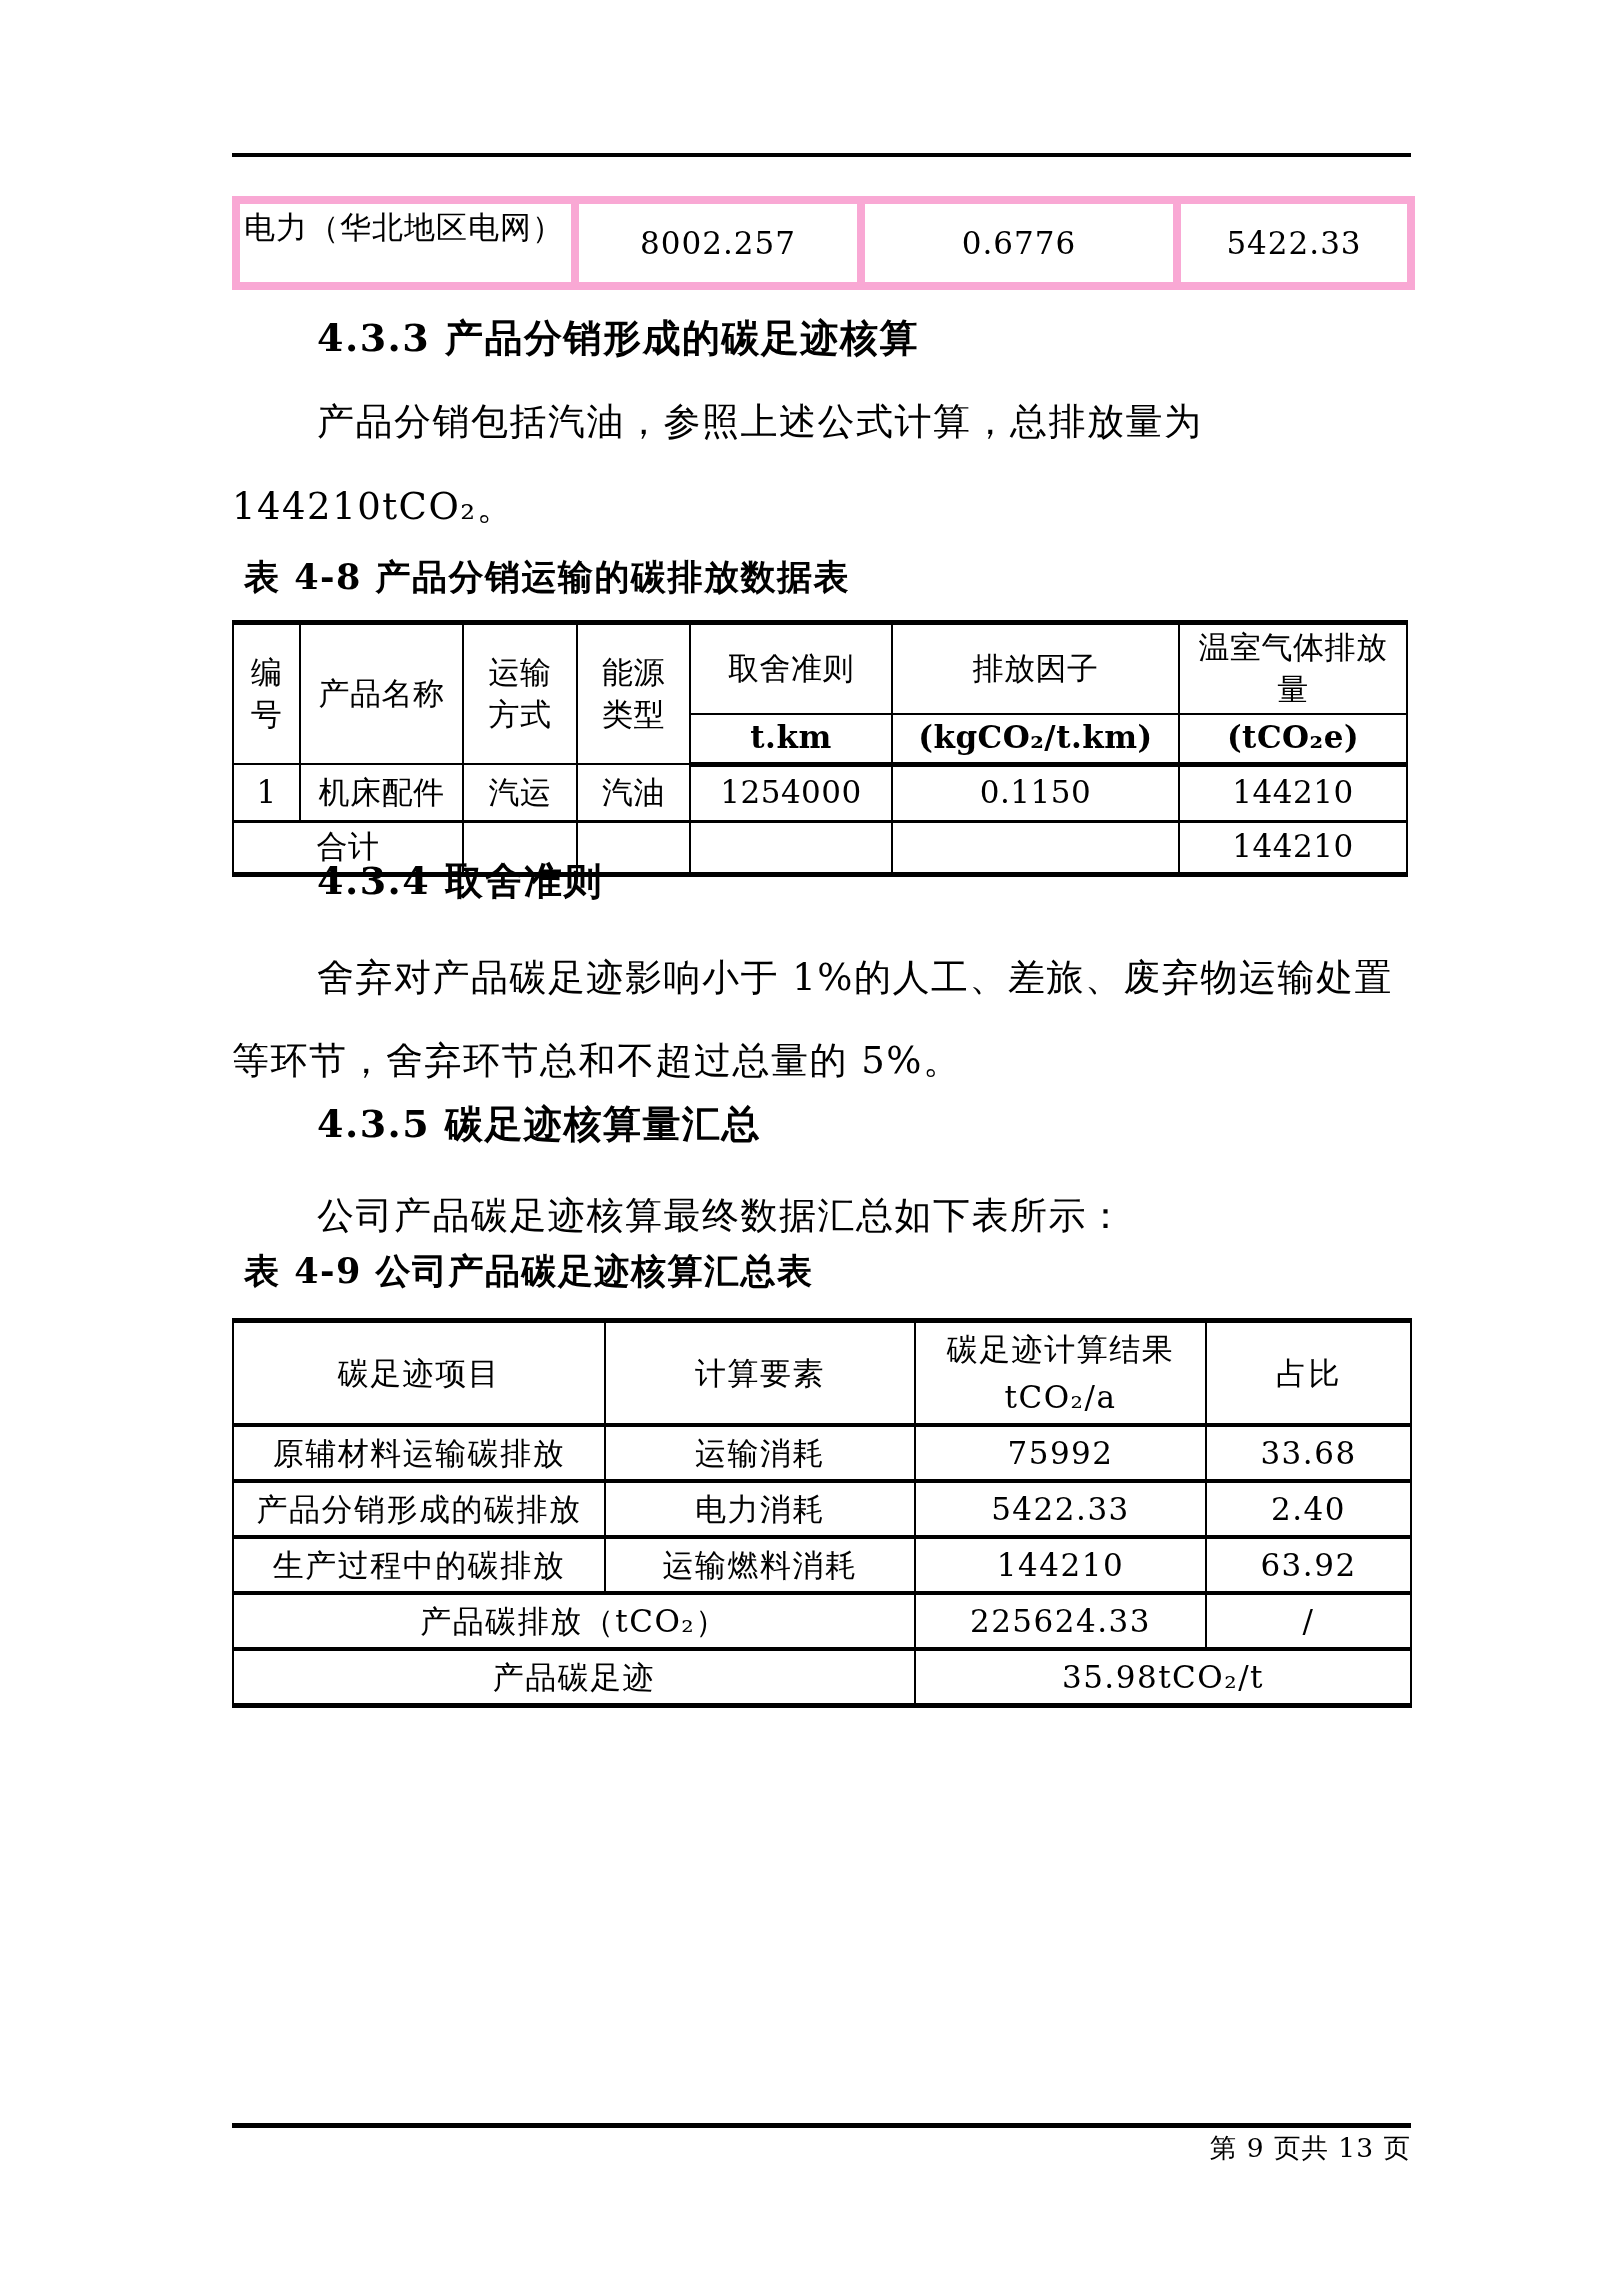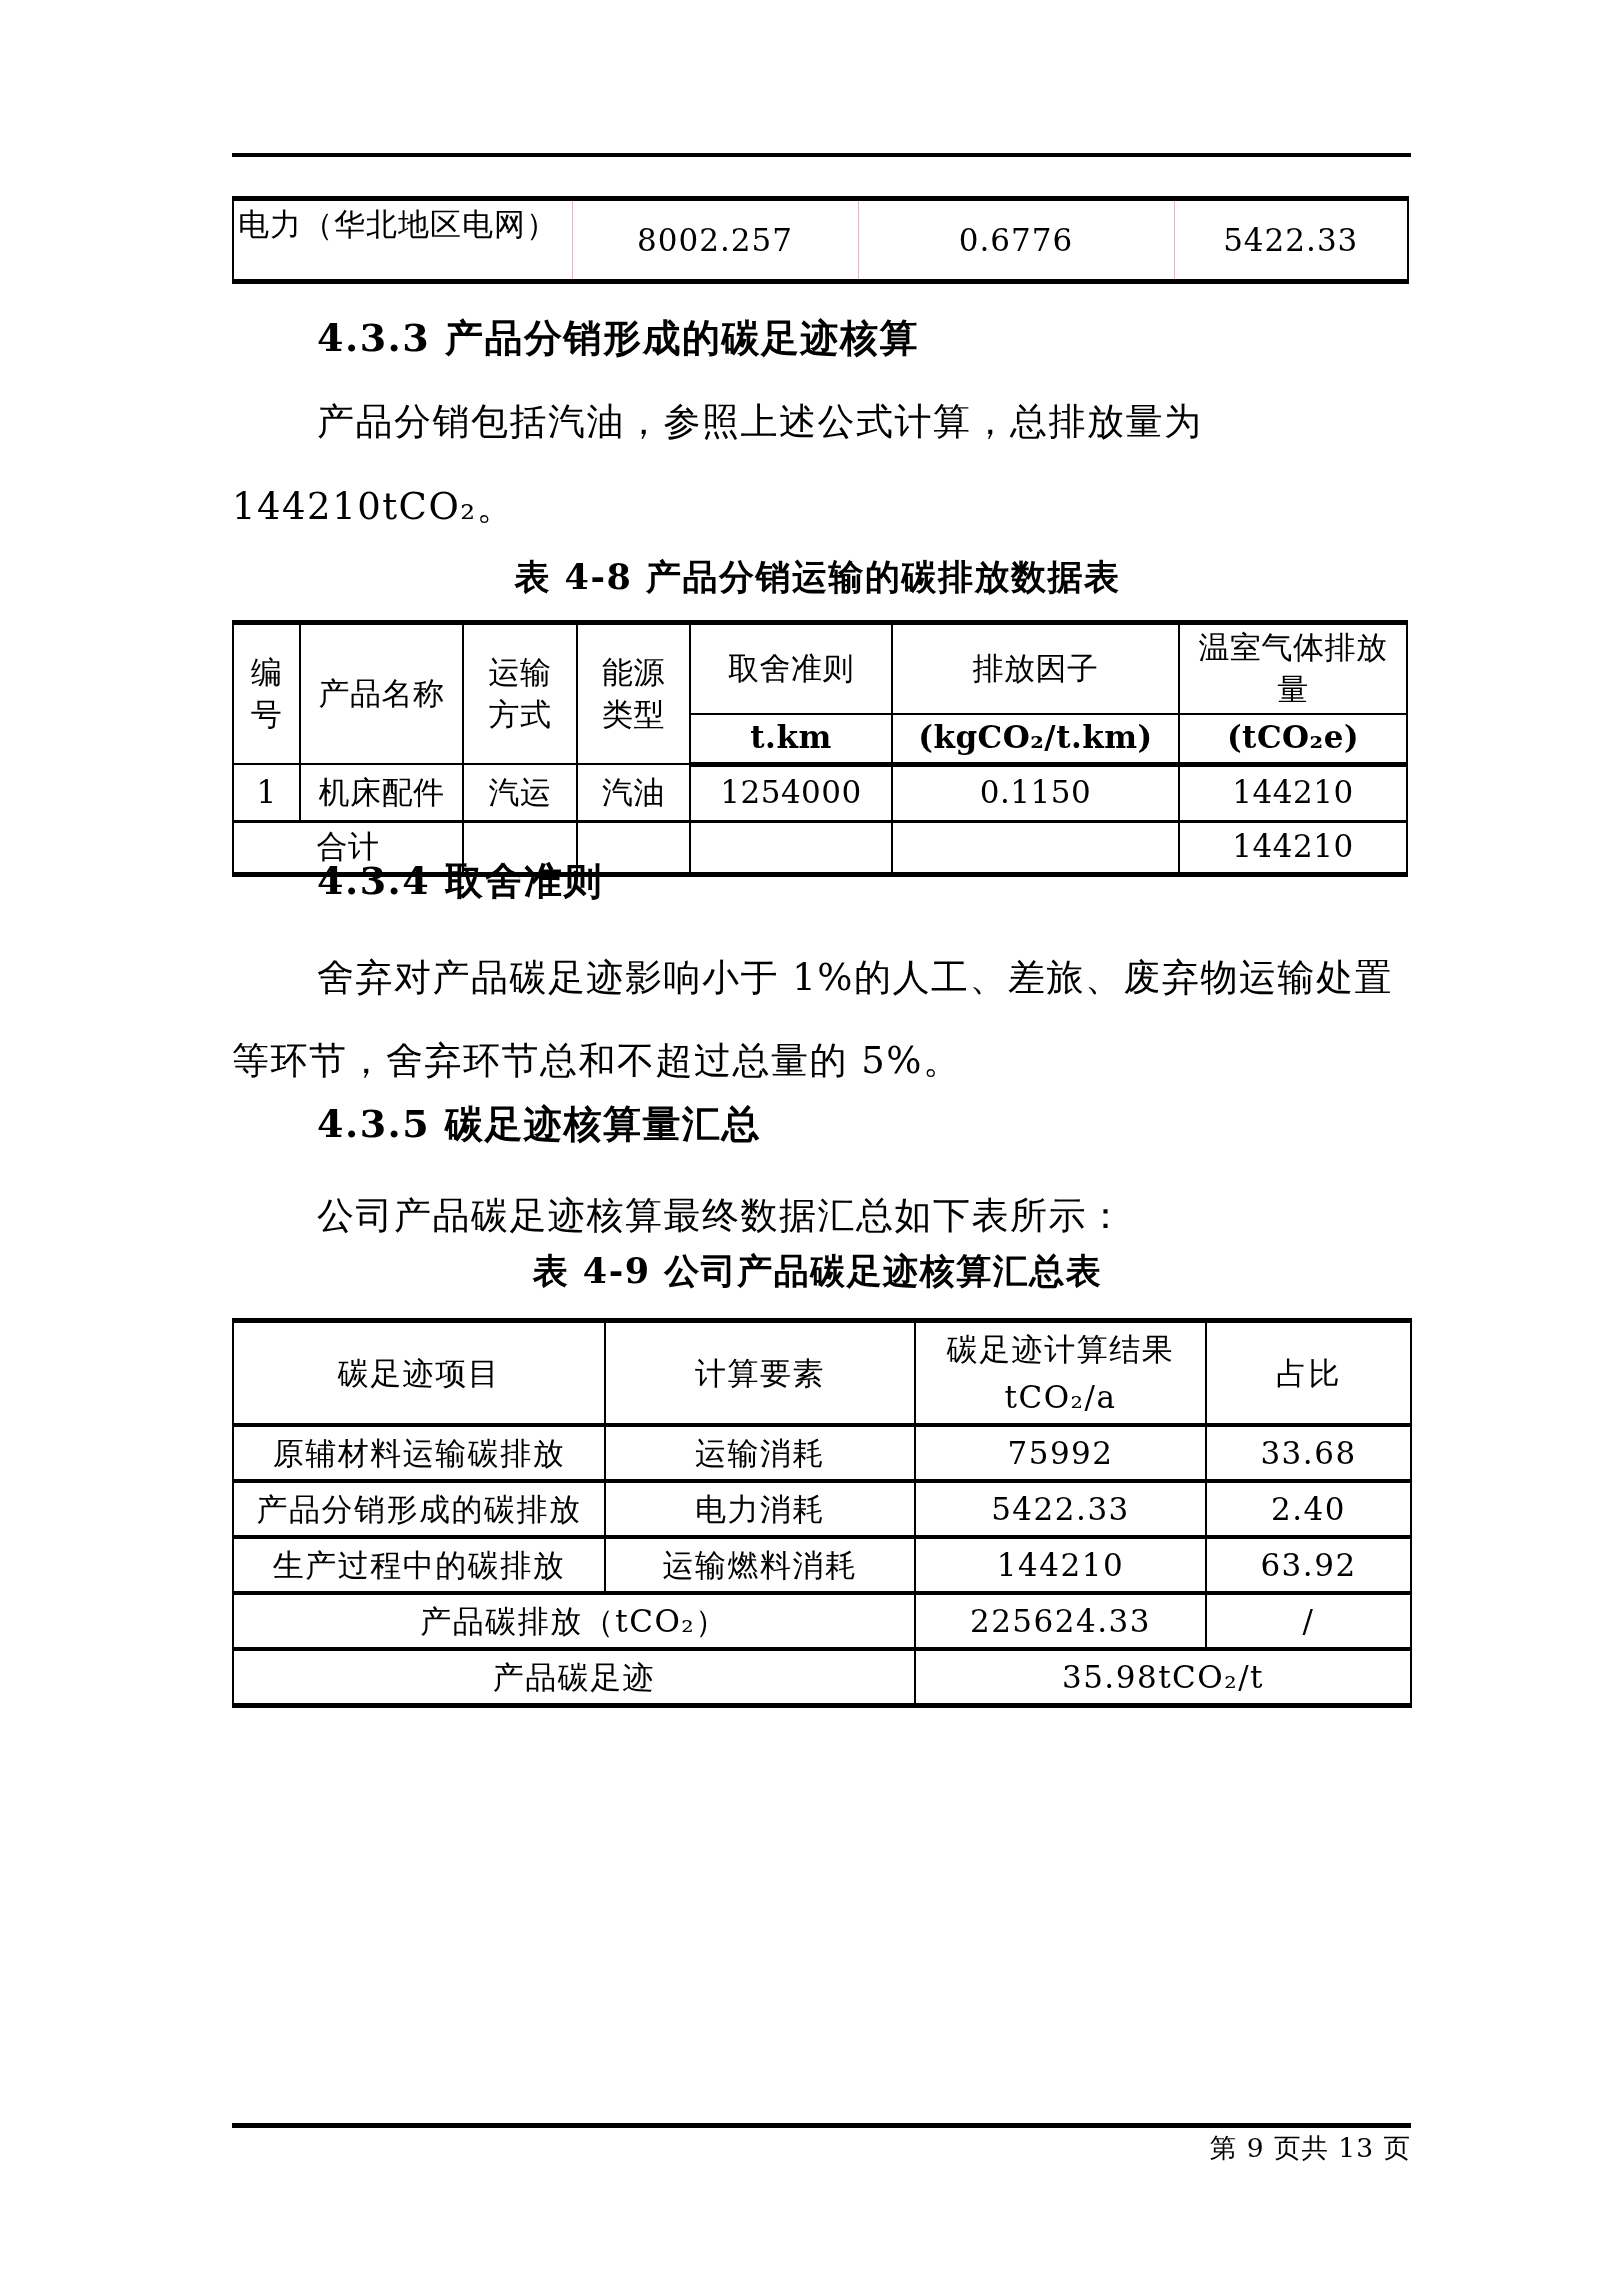--- a/index.html
+++ b/index.html
@@ -20,21 +20,21 @@
 
   
   #cont-table {
     position: absolute; left: 232px; top: 196px; width: 1175px;
     border-collapse: collapse; table-layout: fixed;
     font-size: 31px;
     border-top: 5.9px solid #000; border-bottom: 5.9px solid #000;
     border-left: 2px solid #000; border-right: 2px solid #000;
   }
   #cont-table td {
-    border: 1px solid #f9a8d4;
+    border: 8px solid #f9a8d4;
     height: 75px;
     text-align: center; vertical-align: middle;
     letter-spacing: 1px;
   }
   #cont-table td.name-cell {
     text-align: left; vertical-align: top;
     padding: 2.9px 2px 0 3.9px;
   }
 
   
@@ -52,22 +52,22 @@
     font-size: 37px; letter-spacing: 1.5px;
     line-height: 1; white-space: nowrap;
   }
   #l433-1 { left: 317px; top: 403px; }
   #l433-2 { left: 232px; top: 488px; }
   #l434-1 { left: 317px; top: 959px; }
   #l434-2 { left: 232px; top: 1042px; }
   #l435-1 { left: 317px; top: 1197px; }
 
   .table-title {
-    position: absolute; left: 228px; width: 1179px;
-    text-align: center;
+    position: absolute; left: 244px; width: 1179px;
+    text-align: left;
     font-size: 35px; font-weight: bold; letter-spacing: 1.5px;
     line-height: 1;
   }
   #t48-title { top: 559px; }
   #t49-title { top: 1253px; }
 
   
   #t48 {
     position: absolute; left: 232px; top: 620px; width: 1175px;
     border-collapse: collapse; table-layout: fixed;

